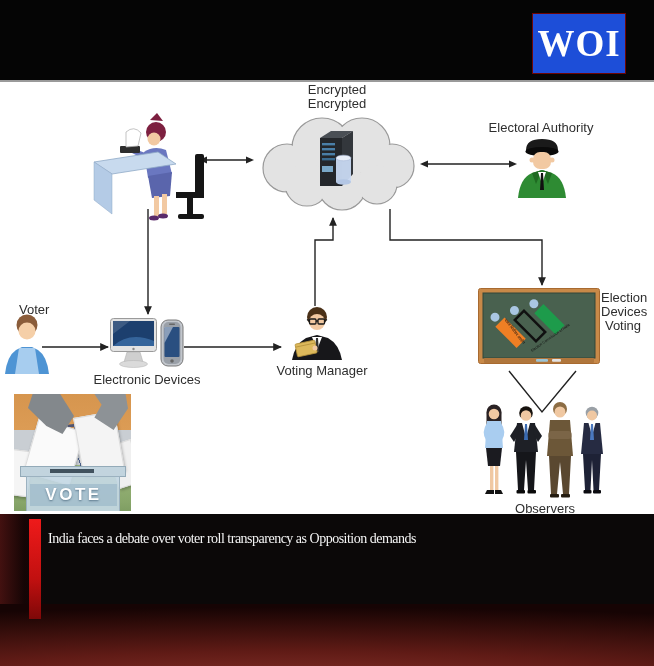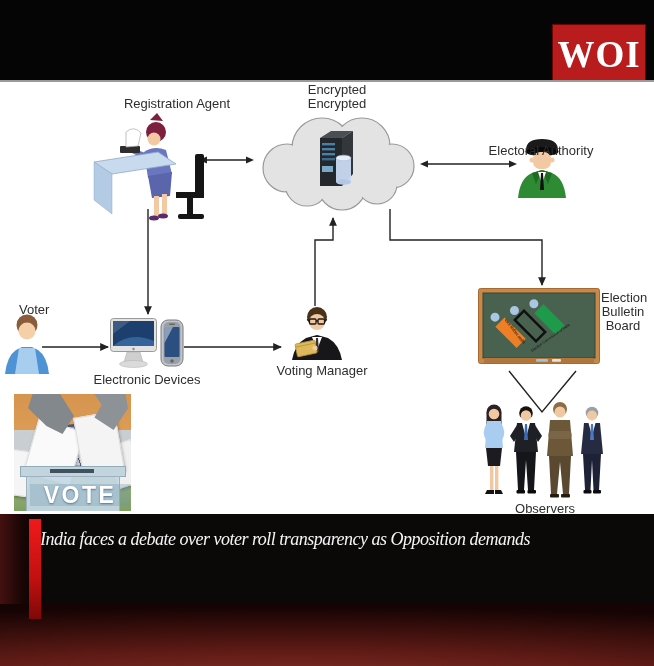--- a/index.html
+++ b/index.html
@@ -1,22 +1,22 @@
 <!DOCTYPE html>
 <html><head>
 <meta charset="utf-8">
 <style>
   html,body{margin:0;padding:0;background:#000;}
   #stage{position:relative;width:654px;height:666px;background:#050505;overflow:hidden;
          font-family:"Liberation Sans",sans-serif;}
 
   
-  .woi-logo{position:absolute;left:552px;top:13px;width:92px;height:59px;background:#b91c1c;
+  .woi-logo{position:absolute;left:532px;top:13px;width:92px;height:59px;background:#1d4ed8;
             border:1px solid #6e0505;display:flex;align-items:center;justify-content:center;
-            font:bold 37px "Liberation Serif",serif;color:#fff;letter-spacing:1px;margin-top:11px;}
+            font:bold 37px "Liberation Serif",serif;color:#fff;letter-spacing:1px;}
 
   
   .diagram{position:absolute;left:0;top:80px;width:654px;height:434px;background:#fff;
            border-top:2px solid #9a9a9a;box-sizing:border-box;}
   .lbl{position:absolute;font-size:13px;color:#2e2e2e;text-align:center;line-height:13.5px;z-index:3;}
   .node{position:absolute;z-index:2;line-height:0;}
   .connectors{position:absolute;left:0;top:0;width:654px;height:434px;z-index:1;}
 
   
   .vote-photo{position:absolute;left:14px;top:312px;width:117px;height:117px;overflow:hidden;z-index:2;
@@ -30,30 +30,30 @@
   .vp-env3{left:98px;top:48px;width:24px;height:42px;transform:rotate(-18deg);background:#f0f0f0;}
   .vp-env4{left:-6px;top:56px;width:20px;height:44px;transform:rotate(7deg);background:#f5f5f5;}
   .vp-hand{background:#83888c;}
   .vp-hand-left{left:14px;top:0;width:46px;height:40px;
      clip-path:polygon(10% 0,70% 0,100% 55%,75% 100%,40% 80%,0 35%);}
   .vp-hand-right{left:66px;top:0;width:48px;height:36px;background:#8d9296;
      clip-path:polygon(30% 0,95% 0,100% 40%,70% 100%,30% 65%,45% 30%);}
   .vp-lid{left:6px;top:72px;width:104px;height:9px;background:#c2d4de;border:1px solid #93aab8;}
   .vp-slot{left:36px;top:75px;width:44px;height:3.5px;background:#41525e;}
   .vp-body{left:12px;top:82px;width:92px;height:35px;background:rgba(196,216,228,.92);border:1px solid #9cb2c0;}
-  .vp-voteband{left:16px;top:90px;width:100px;height:22px;display:flex;align-items:center;justify-content:center;
-     background:rgba(110,150,180,.30);font-weight:bold;font-size:23px;color:#fff;letter-spacing:2.5px;
+  .vp-voteband{left:16px;top:90px;width:87px;height:22px;display:flex;align-items:center;justify-content:center;
+     background:rgba(110,150,180,.30);font-weight:bold;font-size:17px;color:#fff;letter-spacing:2.5px;
      text-shadow:0 1px 2px rgba(40,70,95,.6);}
 
   
   .ticker{position:absolute;left:0;top:514px;width:654px;height:90px;
      background:linear-gradient(90deg,#431110 0,#160505 24px,#0b0808 46px,#0b0808 100%);}
-  .ticker-text{position:absolute;left:40px;top:10px;white-space:nowrap;
-     font-family:"Liberation Serif",serif;font-size:18px;letter-spacing:-0.5px;
-     color:#f5f5f5;line-height:30px;font-style:italic;}
+  .ticker-text{position:absolute;left:48px;top:10px;white-space:nowrap;
+     font-family:"Liberation Serif",serif;font-size:14px;letter-spacing:-0.5px;
+     color:#f5f5f5;line-height:30px;}
   .accent-bar{position:absolute;left:29px;top:519px;width:12px;height:100px;z-index:6;
      background:linear-gradient(#ef1a1a,#c11010 60%,#7e0808);}
 
   
   .footer-glow{position:absolute;left:0;top:604px;width:654px;height:62px;
      background:radial-gradient(140% 130% at 45% 135%,#8a342c 0%,#601b16 45%,#2a0a08 85%,#160404 100%);}
 </style>
 </head>
 <body>
 
@@ -80,33 +80,32 @@
         <path d="M509,289 L542,330 L576,289"></path>
       </g>
       <g fill="#222">
         <polygon points="207,74.5 199,78 207,81.5"></polygon>
         <polygon points="246,74.5 254,78 246,81.5"></polygon>
         <polygon points="428,78.5 420,82 428,85.5"></polygon>
         <polygon points="509,78.5 517,82 509,85.5"></polygon>
       </g>
     </svg>
 
-    <div class="lbl" style="left:97px;top:15px;width:160px;">Registration Agent</div>
     <div class="lbl" style="left:277px;top:1px;width:120px;">
       <div>Encrypted</div>
       <div>Encrypted</div>
     </div>
-    <div class="lbl" style="left:460px;top:39px;width:162px;margin-top:23px;">Electoral Authority</div>
+    <div class="lbl" style="left:460px;top:39px;width:162px;">Electoral Authority</div>
     <div class="lbl" style="left:19px;top:221px;width:60px;text-align:left;">Voter</div>
     <div class="lbl" style="left:252px;top:282px;width:140px;">Voting Manager</div>
     <div class="lbl" style="left:77px;top:291px;width:140px;">Electronic Devices</div>
     <div class="lbl" style="left:601px;top:209px;width:44px;line-height:14px;">
       <div>Election</div>
-      <div>Bulletin</div>
-      <div>Board</div>
+      <div>Devices</div>
+      <div>Voting</div>
     </div>
     <div class="lbl" style="left:487px;top:420px;width:116px;">Observers</div>
 
     <div class="node" style="left:92px;top:30px;">
       <svg width="140" height="115" viewBox="0 0 140 115">
         <rect x="103" y="42" width="9" height="40" rx="2" fill="#151515"></rect>
         <rect x="84" y="80" width="28" height="6" fill="#151515"></rect>
         <rect x="95" y="86" width="6" height="16" fill="#151515"></rect>
         <rect x="86" y="102" width="26" height="5" rx="2" fill="#151515"></rect>
         <circle cx="64" cy="20" r="10" fill="#7d2040"></circle>

